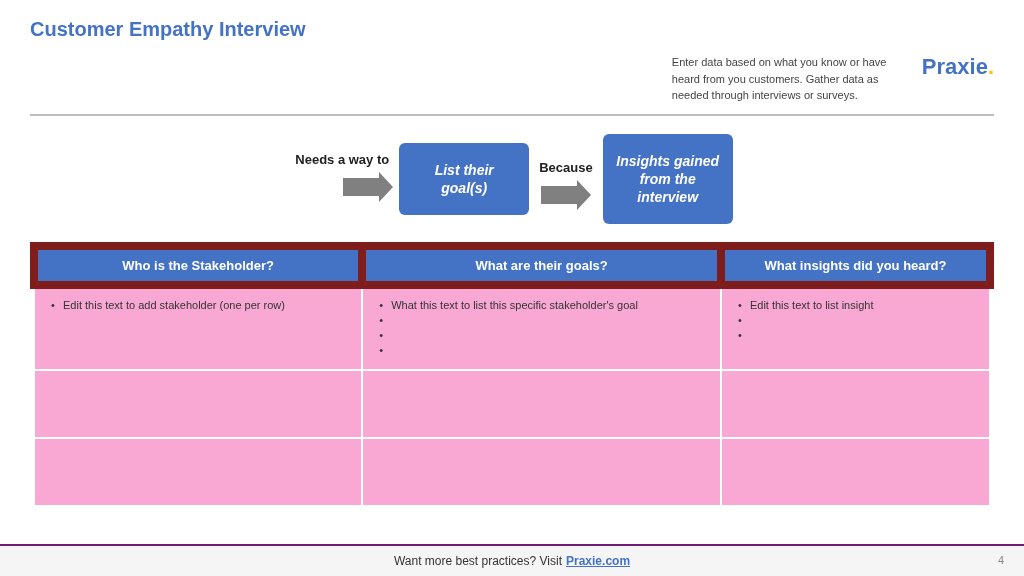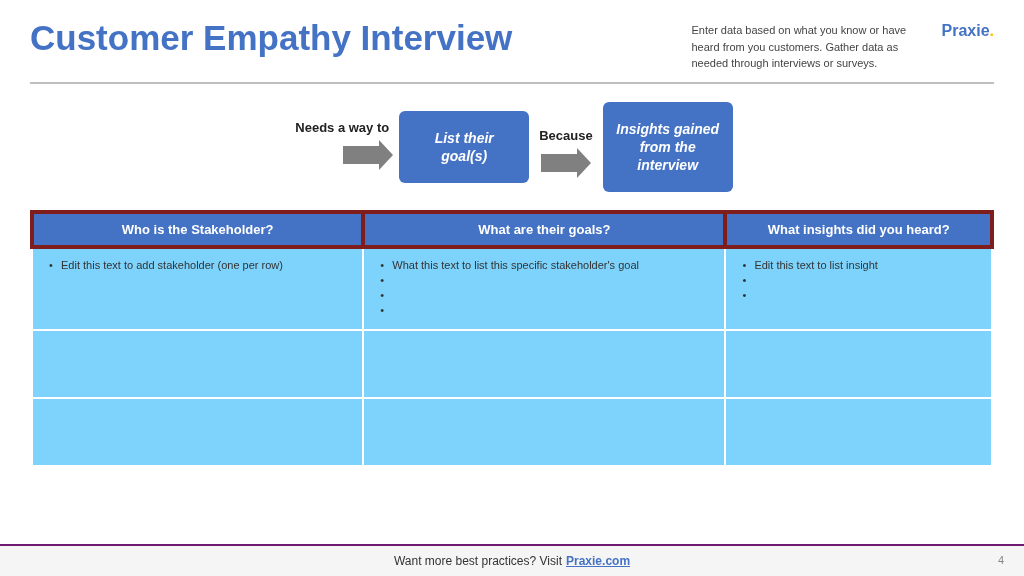--- a/index.html
+++ b/index.html
@@ -13,38 +13,39 @@
     }
 
     
     .header {
       display: flex;
       align-items: flex-start;
       justify-content: space-between;
       padding: 18px 30px 10px 30px;
     }
     .title {
-      font-size: 35px;
+      font-size: 20px;
       font-weight: 700;
       color: #4472C4;
     }
     .header-right {
       display: flex;
       align-items: flex-start;
       gap: 20px;
+      margin-top: 32px;
     }
     .header-desc {
       font-size: 11px;
       color: #444;
       max-width: 230px;
       line-height: 1.5;
       padding-top: 4px;
     }
     .logo {
-      font-size: 16px;
+      font-size: 22px;
       font-weight: 700;
       color: #4472C4;
       white-space: nowrap;
       padding-top: 4px;
     }
     .logo span {
       color: #FFC000;
     }
 
     
@@ -111,25 +112,25 @@
       border-collapse: collapse;
     }
 
     thead tr th {
       background: #4472C4;
       color: #fff;
       font-size: 13px;
       font-weight: 700;
       padding: 8px 14px;
       text-align: center;
-      border: 4px solid #7f1d1d;
+      border: 8px solid #7f1d1d;
     }
 
     tbody tr td {
-      background: #7dd3fc;
+      background: #f9a8d4;
       border: 2px solid #fff;
       padding: 10px 14px;
       font-size: 11px;
       color: #333;
       vertical-align: top;
       height: 68px;
     }
 
     tbody tr td ul {
       list-style: none;

